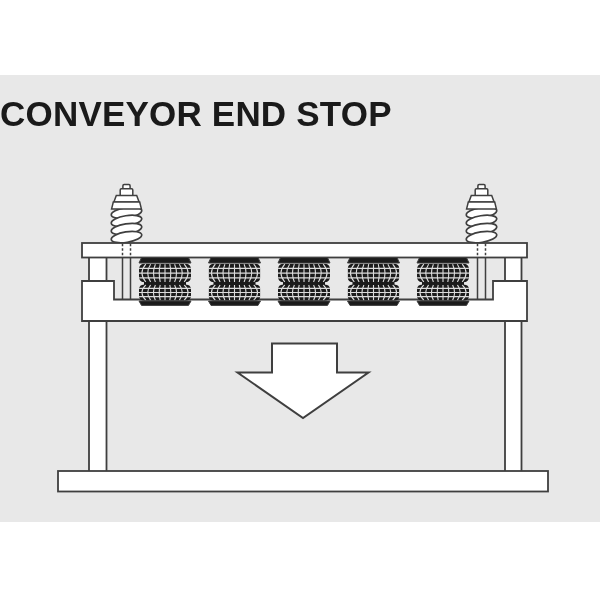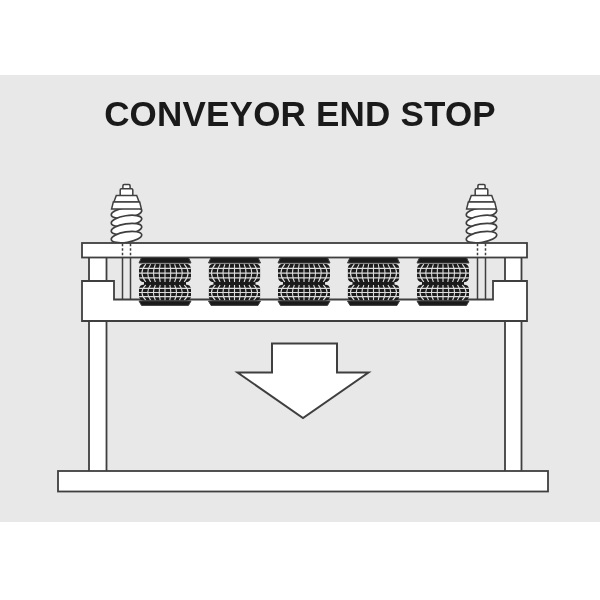--- a/index.html
+++ b/index.html
@@ -23,21 +23,20 @@
     width: 600px;
     height: 447px;
     background: var(--panel-bg, #e8e8e8);
   }
   .title {
     position: absolute;
     left: 0;
     top: 96px;
     width: 600px;
     margin: 0;
-    text-align: center;
     font-size: 35px;
     font-weight: 700;
     letter-spacing: 0.2px;
     color: var(--title, #1a1a1a);
     line-height: 1;
   }
   svg.diagram {
     position: absolute;
     left: 0;
     top: 0;

